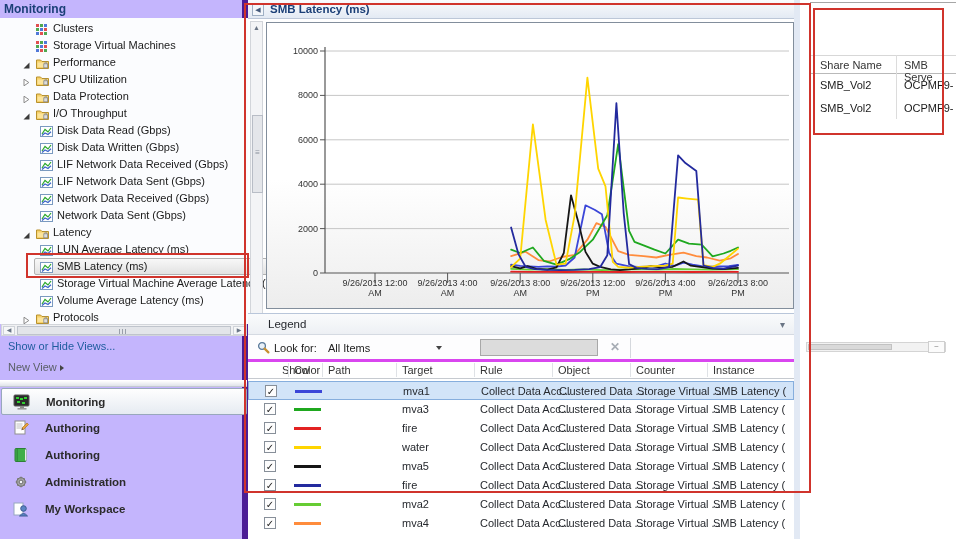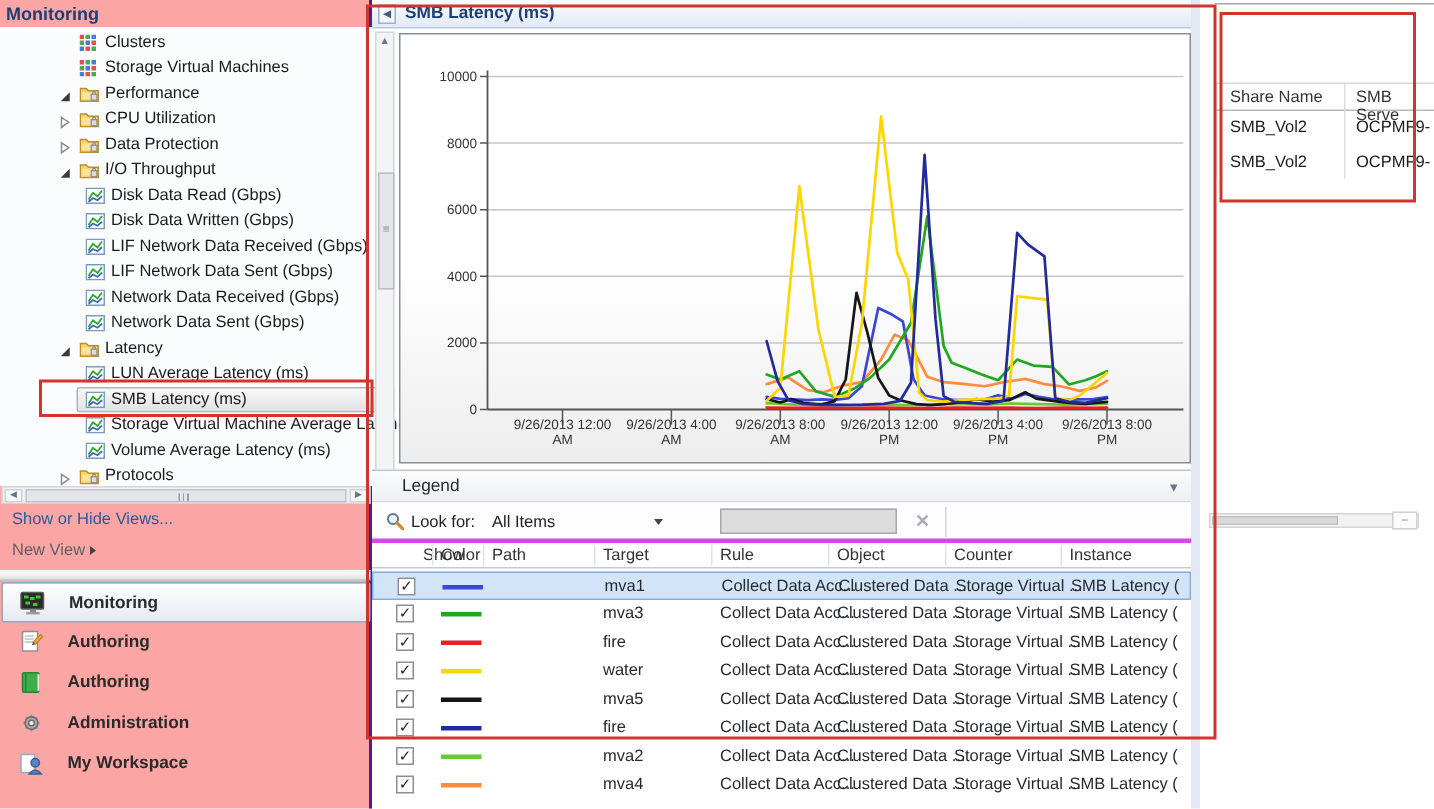--- a/index.html
+++ b/index.html
@@ -1,23 +1,23 @@
 <!DOCTYPE html>
 <html><head>
 <meta charset="utf-8">
 <style>
   html,body{margin:0;padding:0;}
   body{width:956px;height:539px;position:relative;overflow:hidden;background:#fff;
        font-family:"Liberation Sans",sans-serif;font-size:11px;color:#1a1a1a;}
   .abs{position:absolute;}
   
-  #nav-pane{left:0;top:0;width:248px;height:539px;background:#fca5a5;border-right:2px solid #4c1d95;box-sizing:border-box;}
+  #nav-pane{left:0;top:0;width:248px;height:539px;background:#c4b5fd;border-right:6px solid #4c1d95;box-sizing:border-box;}
   .nav-title{left:4px;top:2px;color:#1b3f77;font-weight:bold;font-size:12px;}
   #tree{left:0;top:18px;width:248px;height:306px;background:#fbfcfe;}
-  .tree-row{position:absolute;left:17px;width:248px;height:17px;line-height:17px;white-space:nowrap;overflow:hidden;}
+  .tree-row{position:absolute;left:0;width:248px;height:17px;line-height:17px;white-space:nowrap;overflow:hidden;padding-left:43px;}
   .tree-row .hl{position:absolute;left:34px;right:2px;top:0;bottom:0;background:linear-gradient(#f8f8f8,#e2e2e2);border:1px solid #b2b2b2;border-radius:2px;box-sizing:border-box;}
   .tree-arrow{position:absolute;top:4px;width:9px;height:9px;}
   .tree-icon{position:absolute;top:3px;}
   .tree-label{position:absolute;top:0;}
   
   .hscroll{background:#f0f1f3;border:1px solid #d3d6db;box-sizing:border-box;}
   .sb-btn{position:absolute;top:1px;width:12px;height:9px;background:#f6f7f8;border:1px solid #cfd3d9;box-sizing:border-box;color:#697586;font-size:6px;line-height:7px;text-align:center;}
   .sb-thumb{position:absolute;top:1px;height:9px;background:#e3e5e9;border:1px solid #bfc4cc;box-sizing:border-box;}
   .sb-grip{position:absolute;left:50%;top:2px;width:9px;height:5px;margin-left:-5px;
            background:repeating-linear-gradient(90deg,#9aa0aa 0 1px,transparent 1px 3px);}

